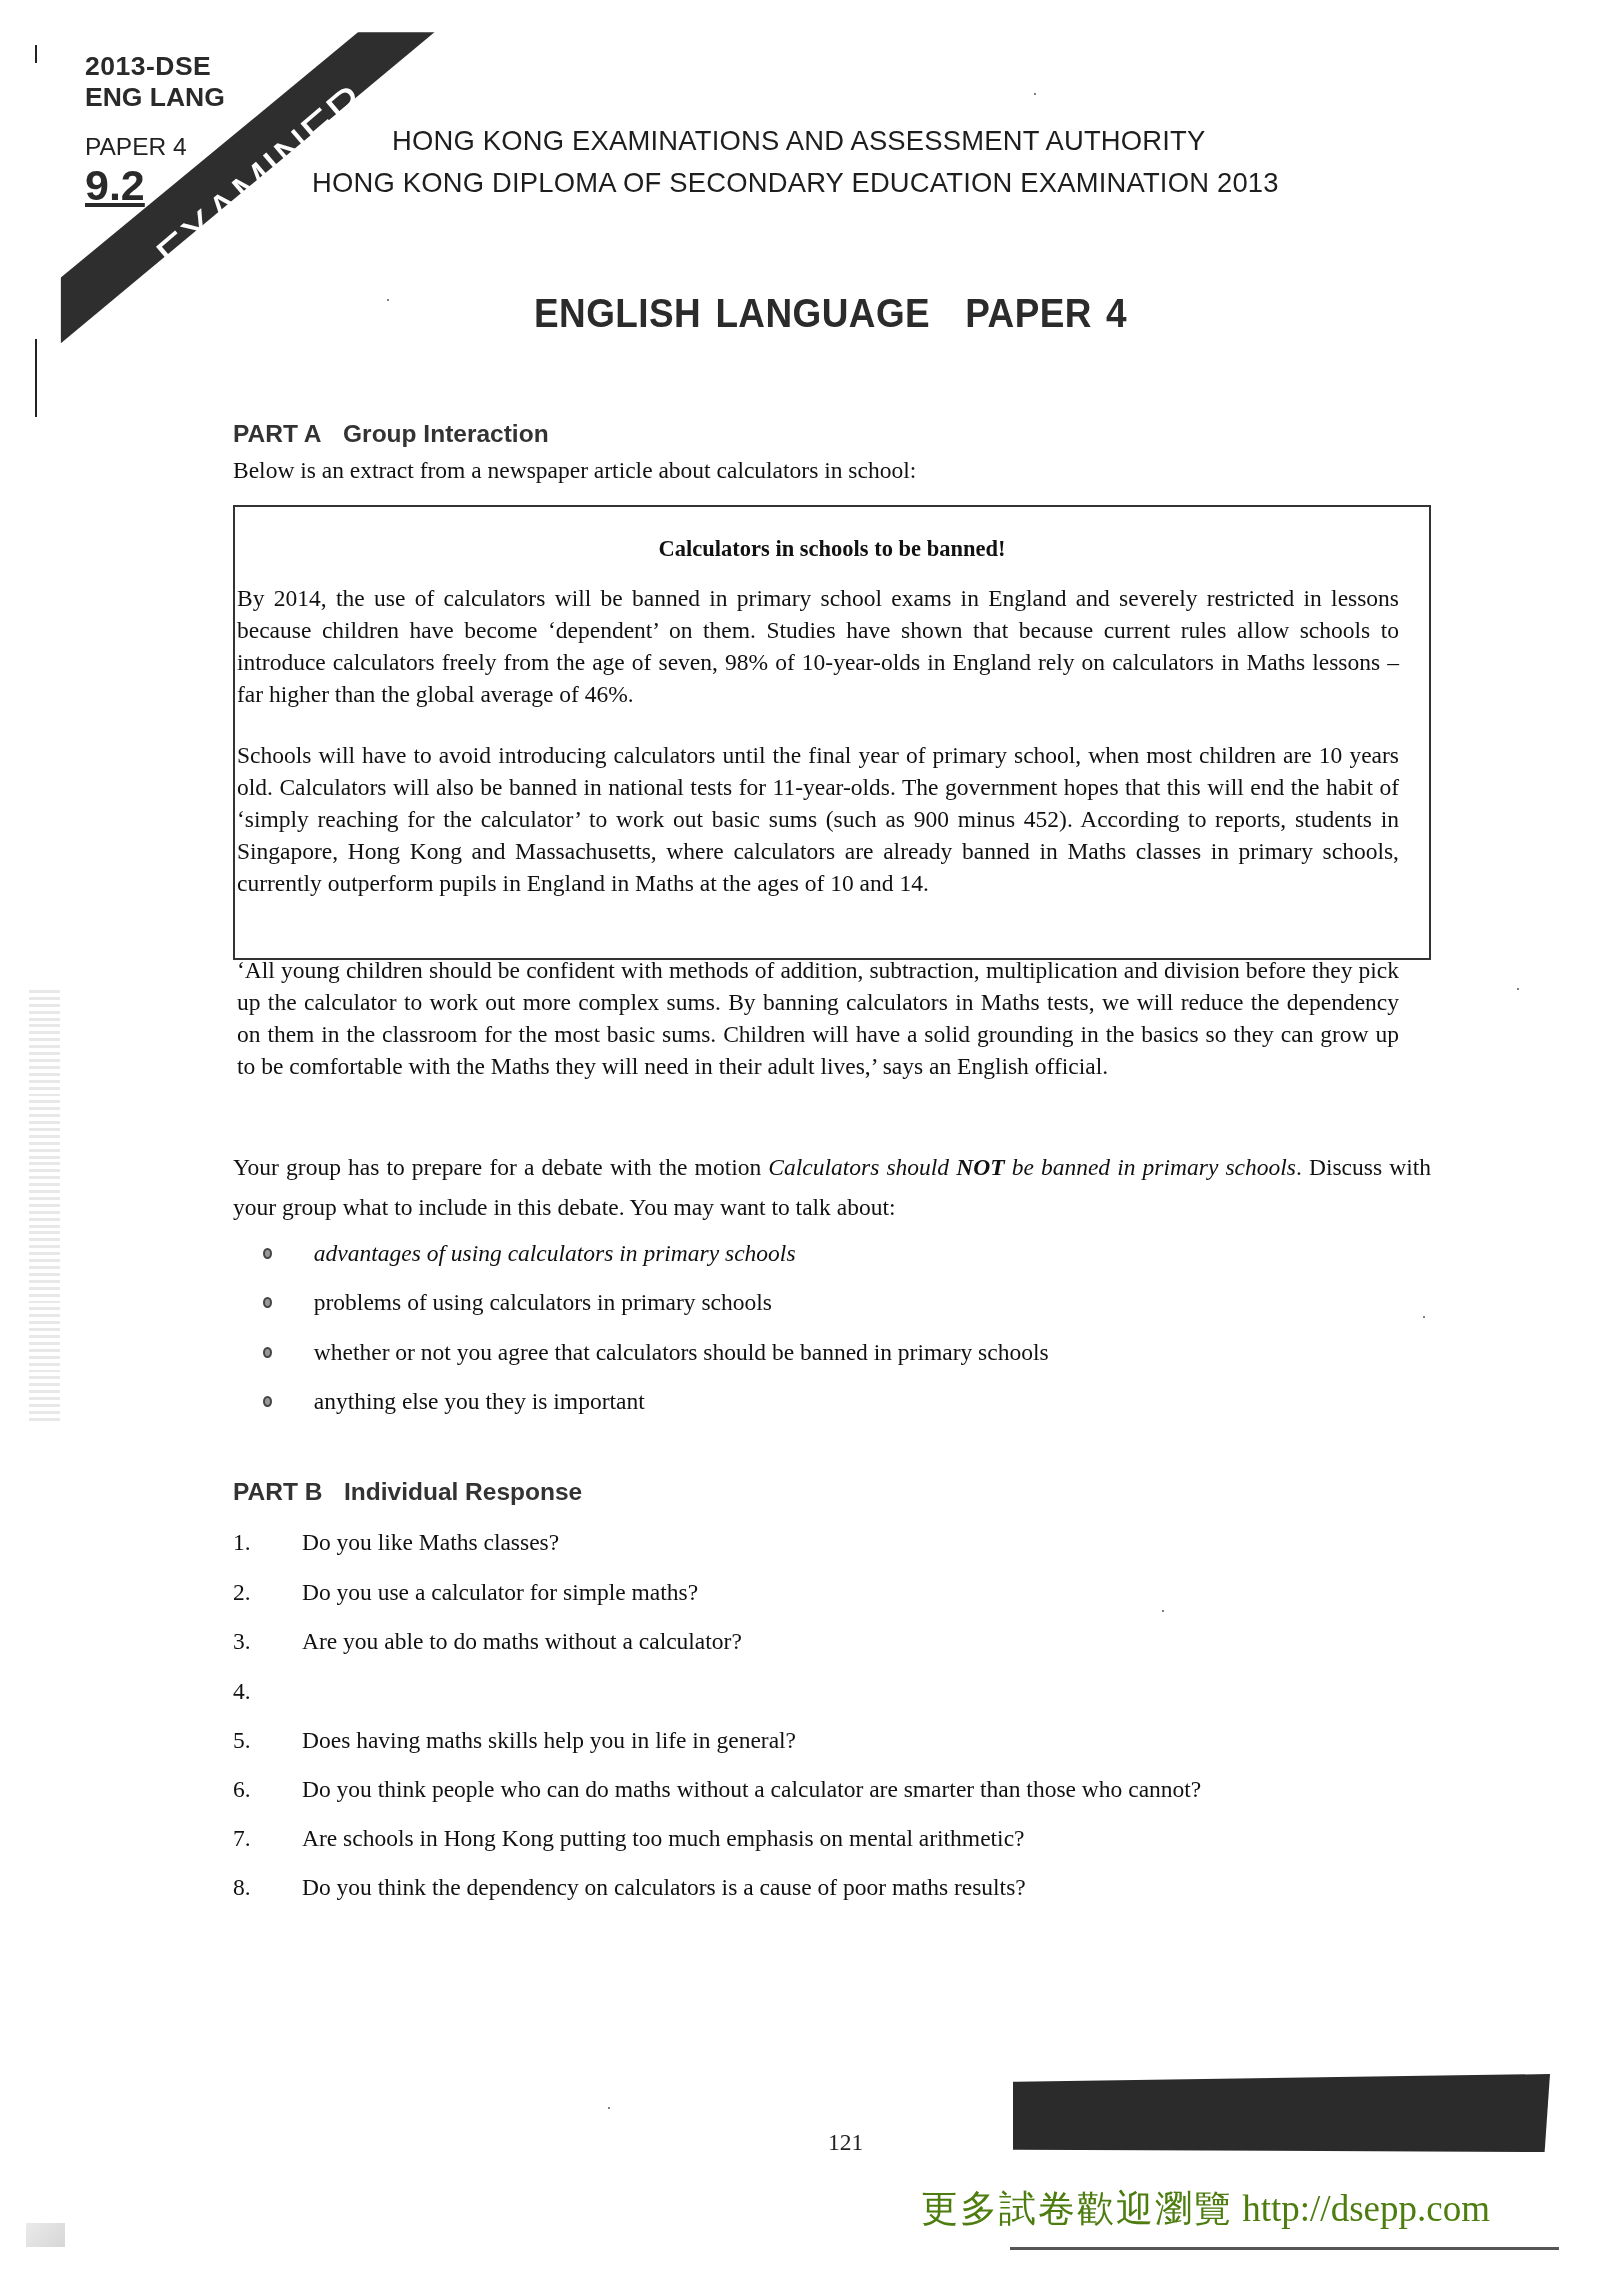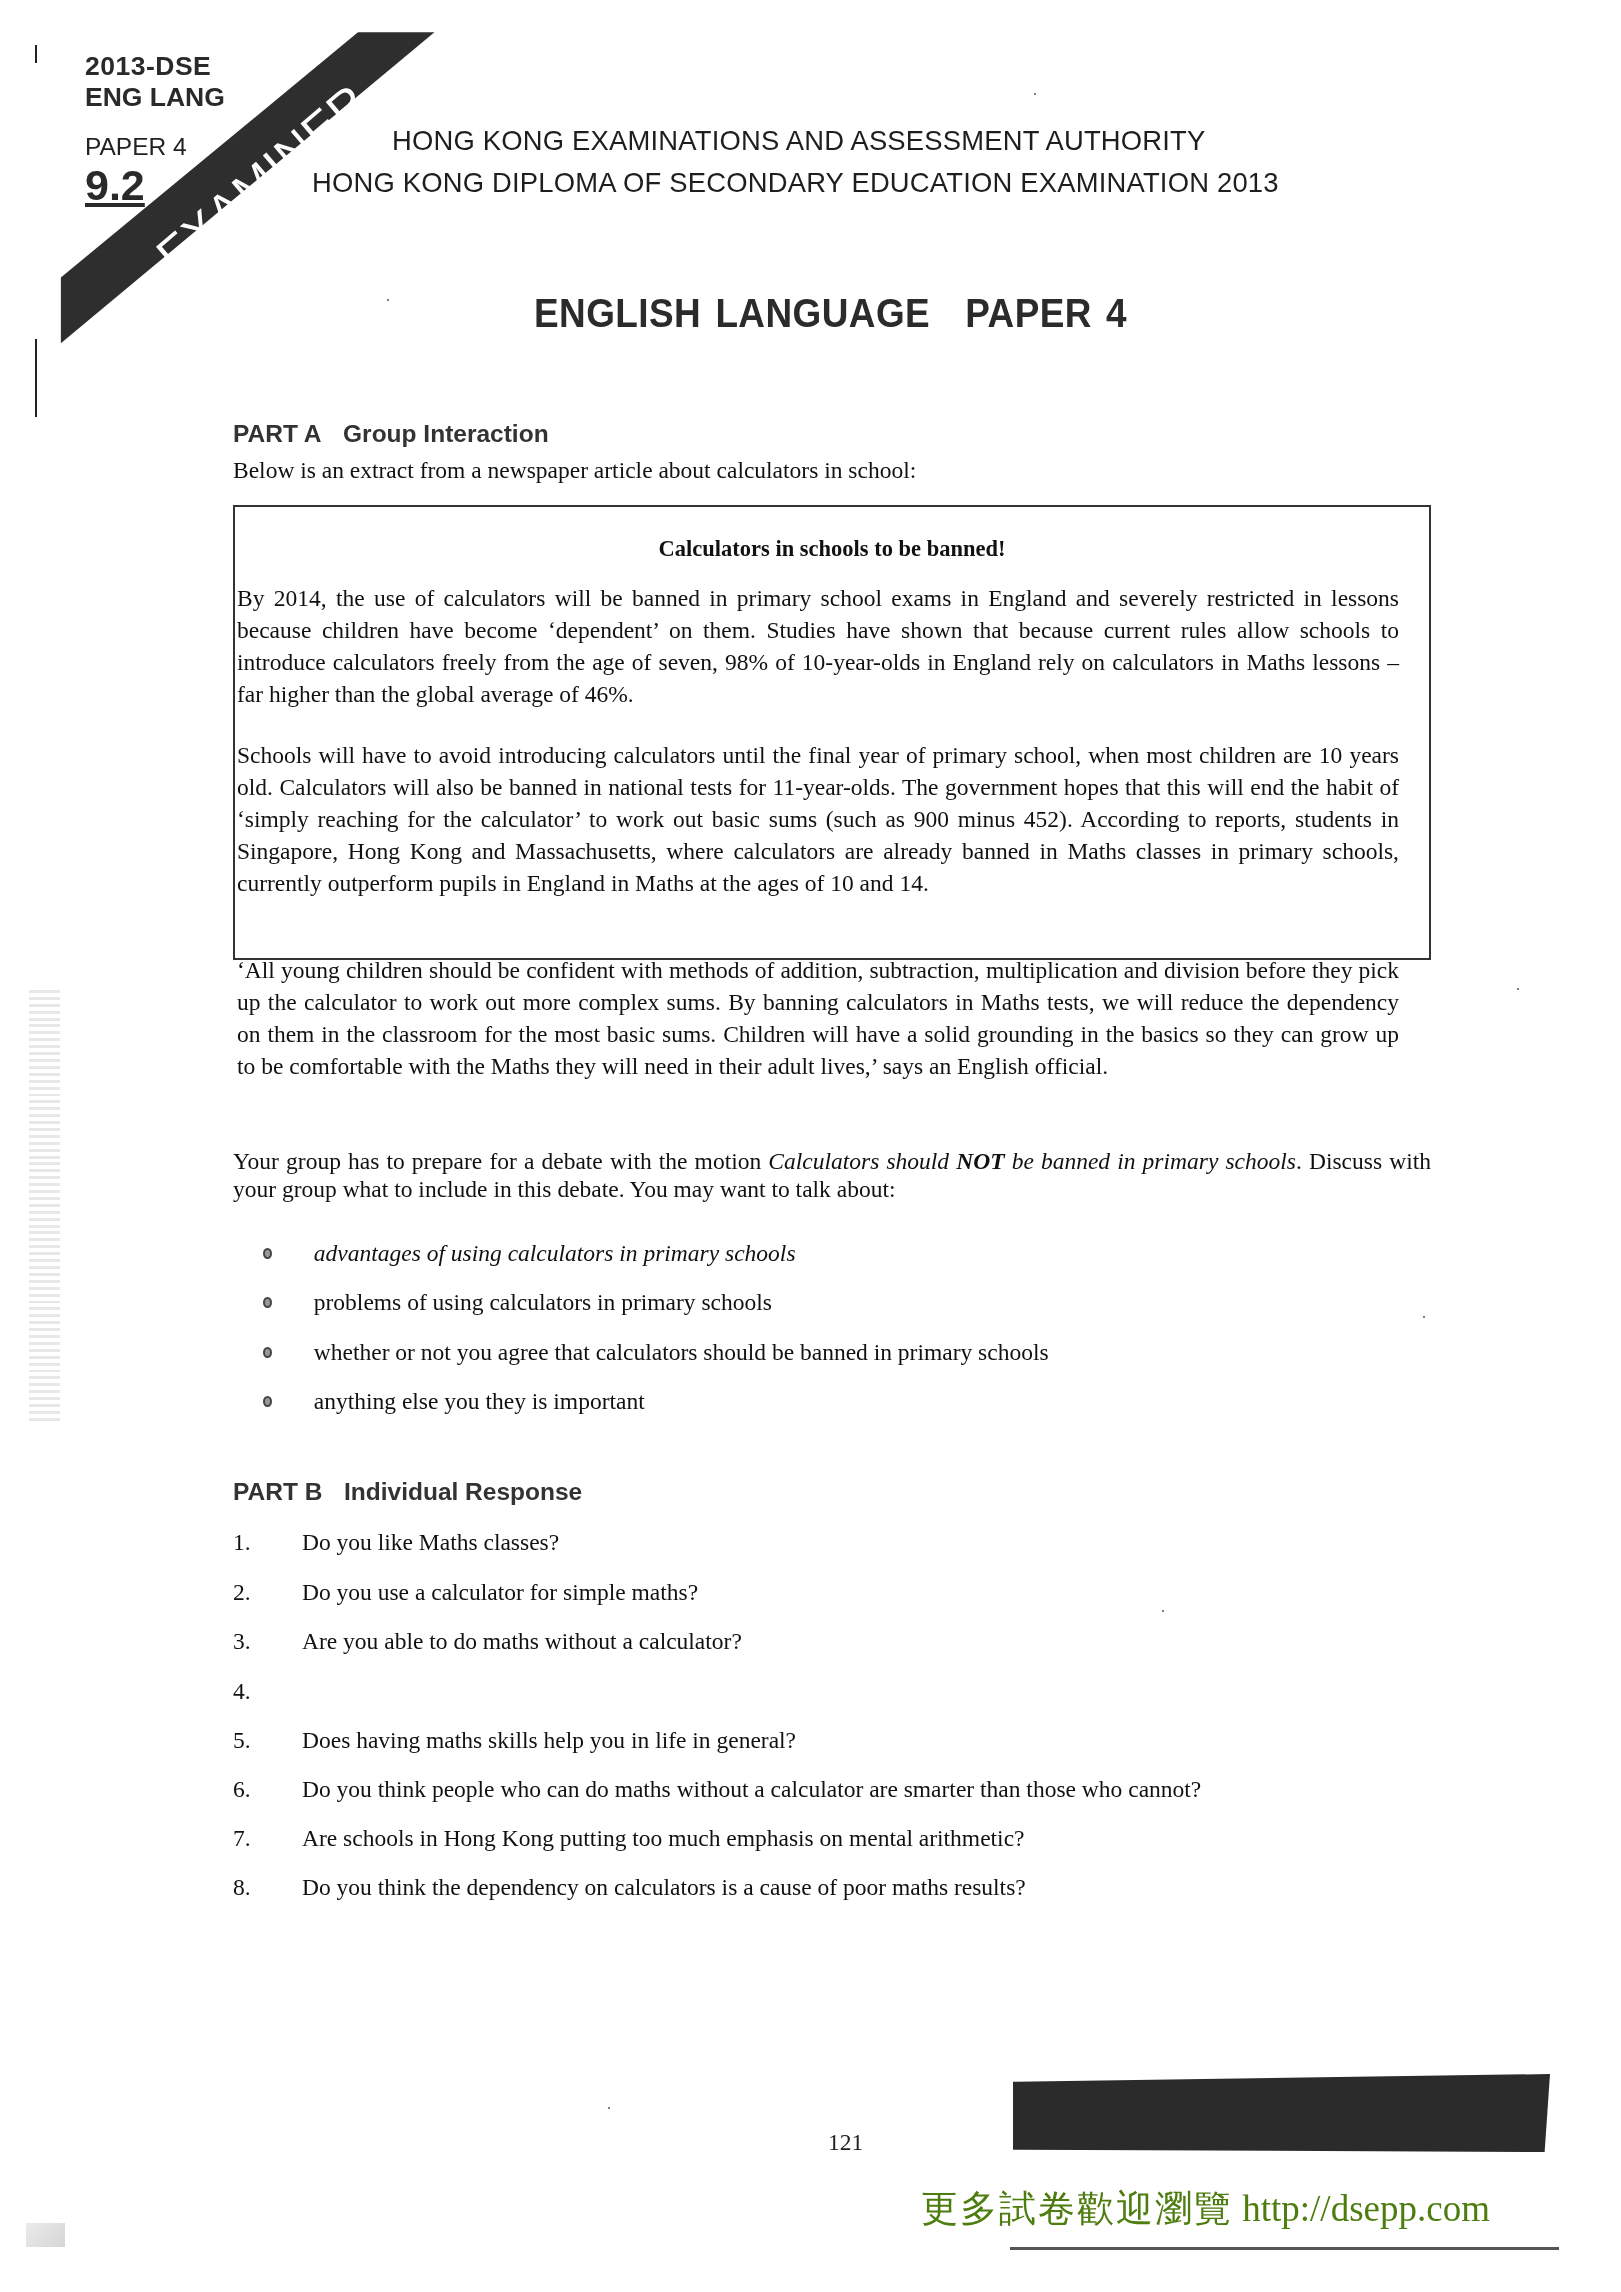--- a/index.html
+++ b/index.html
@@ -32,21 +32,21 @@
     #part-a-heading { left: 233px; top: 420px; }
     #part-a-intro { left: 233px; top: 457px; font-size: 23.5px; color: #111; }
 
     #article-box { left: 233px; top: 505px; width: 1198px; height: 455px; border: 2px solid #333; box-sizing: border-box; }
     #article-title { left: 0; top: 29px; width: 100%; text-align: center; font-size: 22.5px; font-weight: bold; color: #111; }
     .article-para { position: absolute; left: 2px; width: 1162px; font-size: 23.5px; line-height: 32px; text-align: justify; color: #111; margin: 0; }
     #article-p1 { top: 75px; }
     #article-p2 { top: 232px; }
     #article-p3 { top: 447px; }
 
-    #task-text { left: 233px; top: 1147px; width: 1198px; font-size: 23.5px; line-height: 28px; text-align: justify; color: #111; margin: 0; }
+    #task-text { left: 233px; top: 1147px; width: 1198px; font-size: 23.5px; line-height: 40px; text-align: justify; color: #111; margin: 0; }
     #task-text i { font-style: italic; }
 
     .bullet-item { position: absolute; left: 263px; font-size: 23.5px; color: #111; display: flex; align-items: center; }
     .bullet-dot { width: 8.8px; height: 10.8px; border-radius: 50%; border: 2px solid #444; background: #999; box-sizing: border-box; margin-right: 42px; }
     #bullet-0 { top: 1240px; font-style: italic; }
     #bullet-1 { top: 1289px; }
     #bullet-2 { top: 1339px; }
     #bullet-3 { top: 1388px; }
 
     

